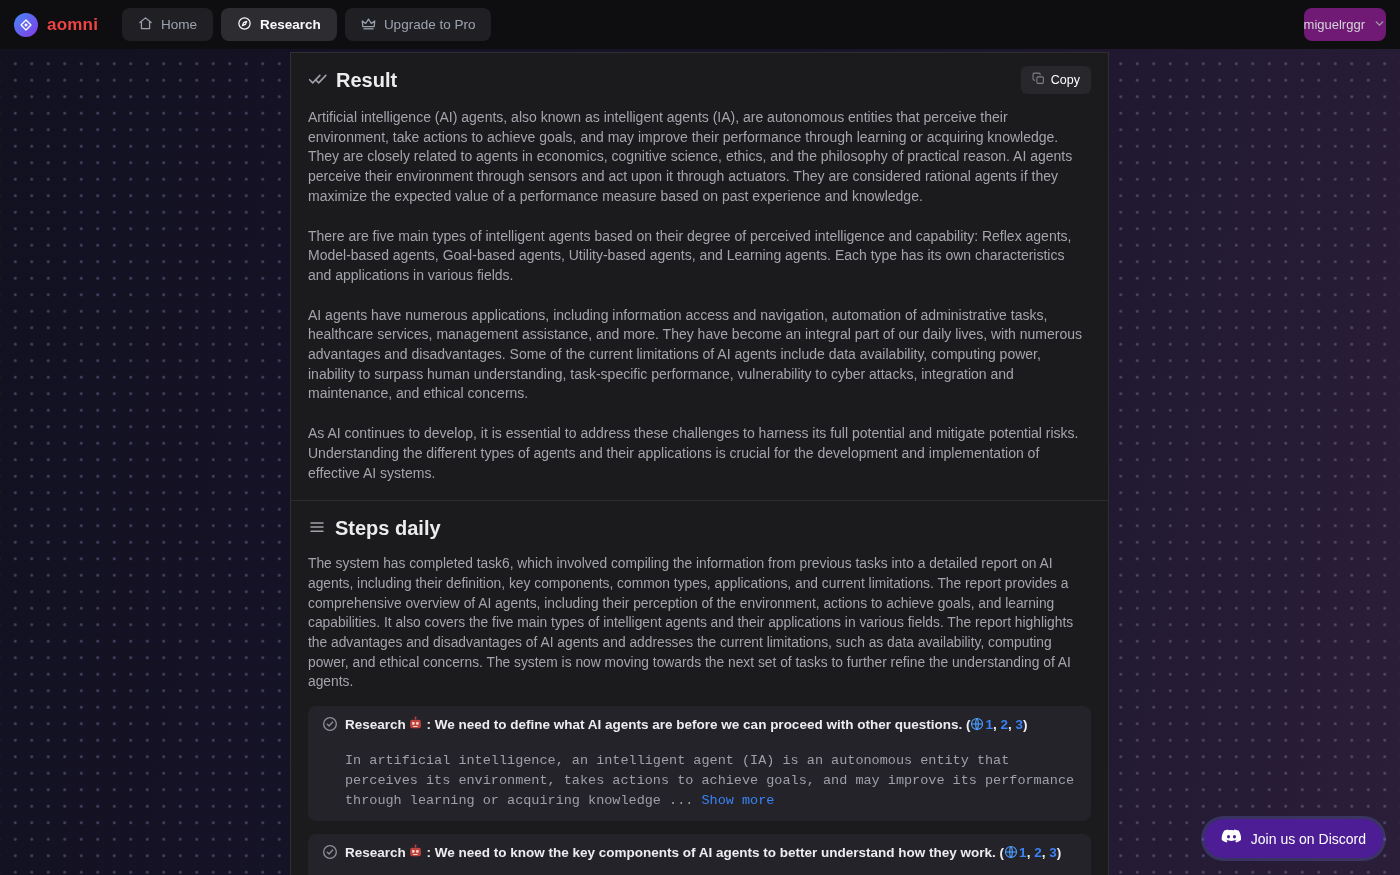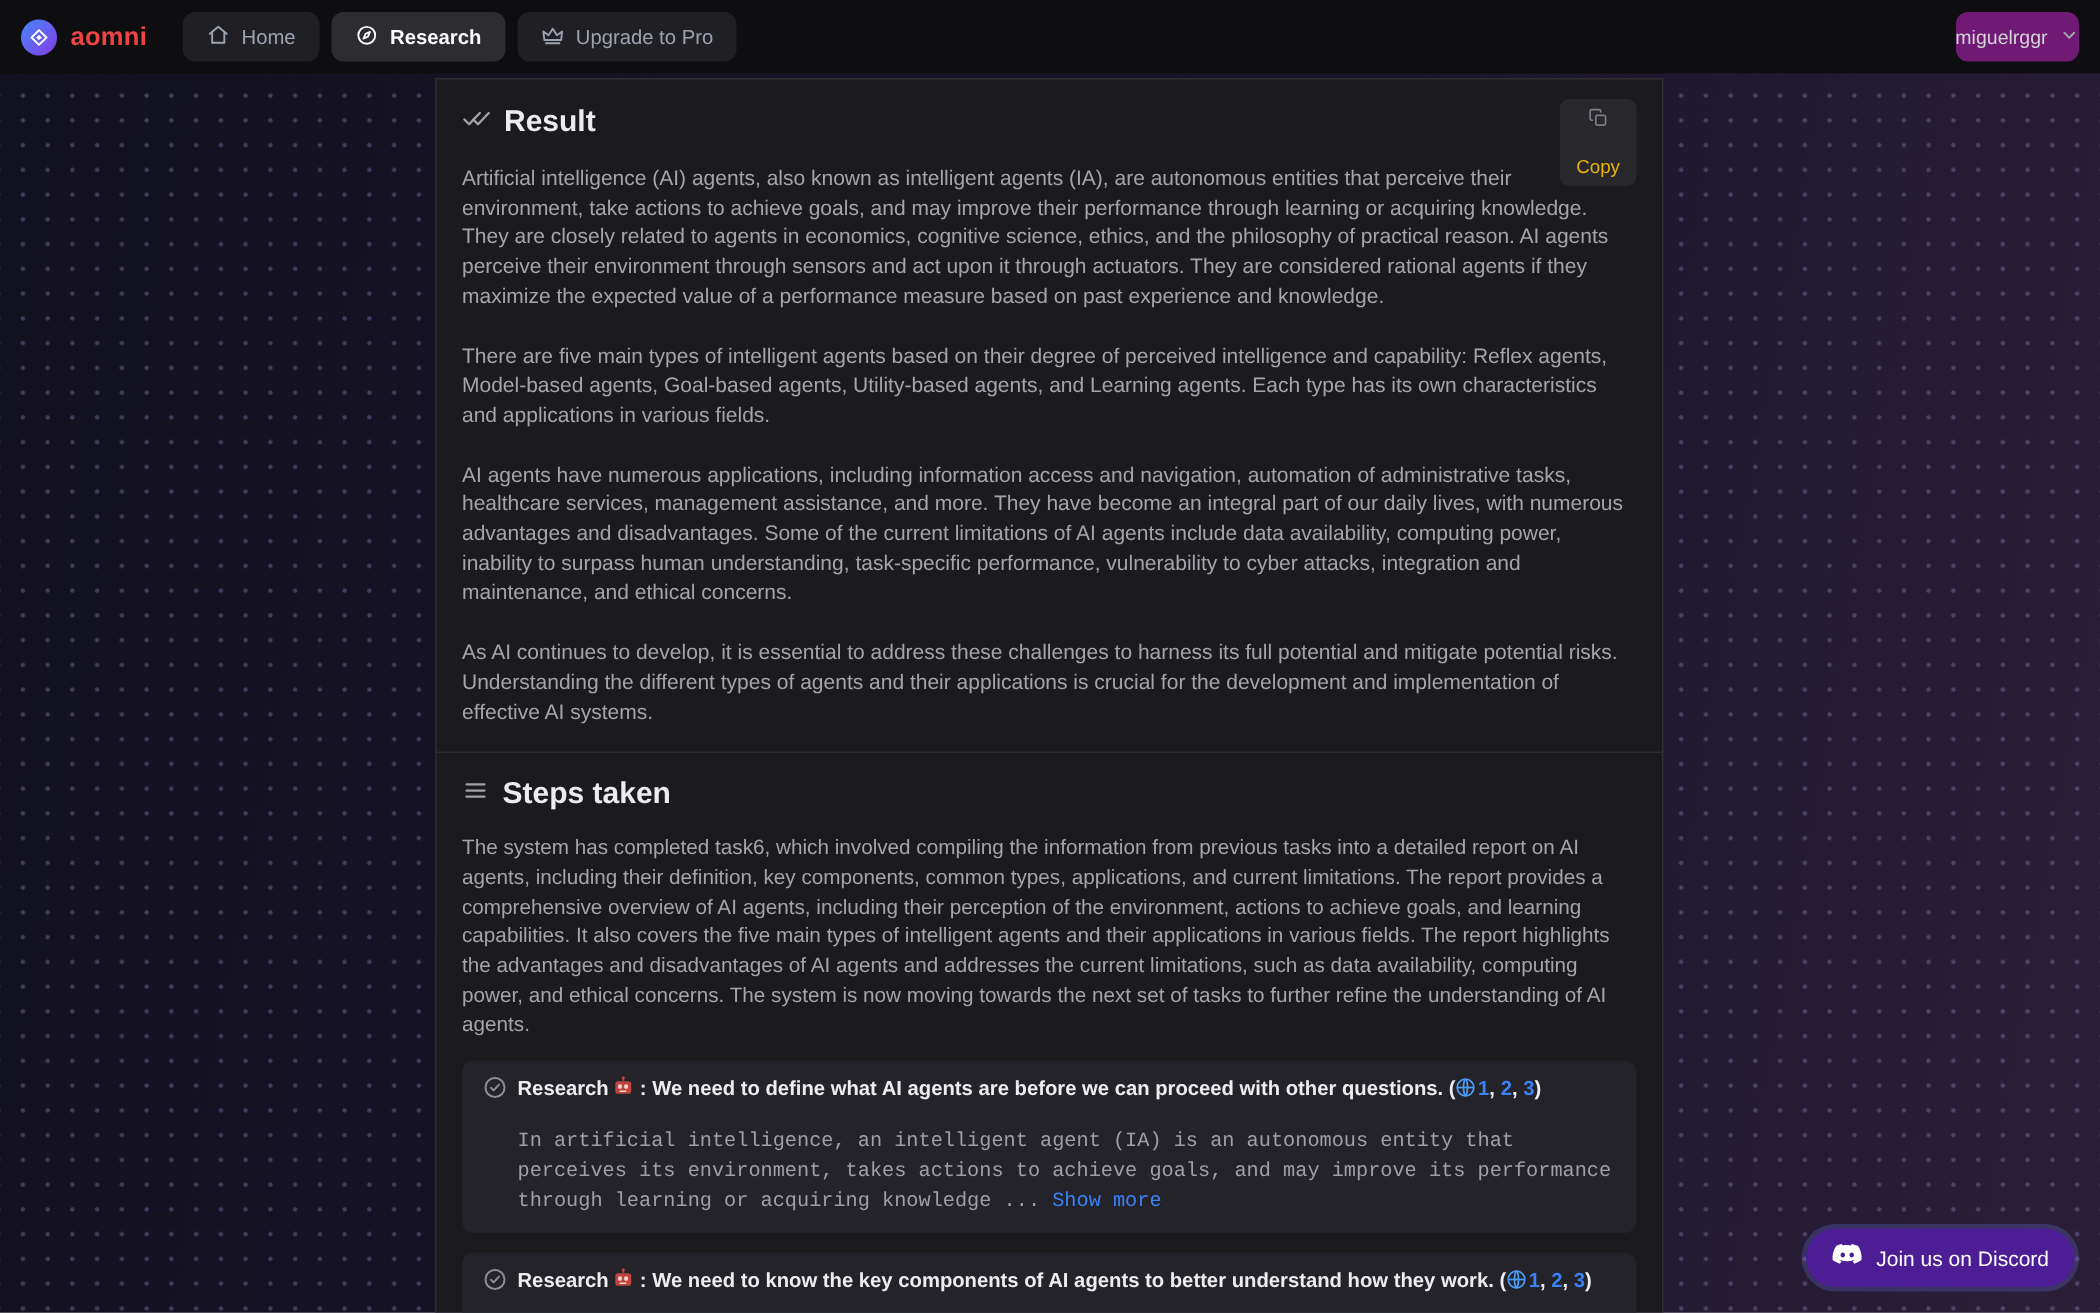--- a/index.html
+++ b/index.html
@@ -64,26 +64,25 @@
     padding: 0 17px;
     z-index: 5;
   }
   .section-header {
     display: flex; align-items: center; gap: 9px;
     padding-top: 16px; position: relative;
   }
   .section-title { margin: 0; font-size: 20px; font-weight: 600; color: #ececef; }
   .copy-btn {
     position: absolute; right: 0; top: 13px;
-    display: flex; align-items: center; gap: 16px;
+    display: flex; align-items: center; gap: 6px;
     background: #28282c; border: none; border-radius: 6px;
     padding: 6px 11px;
-    color: #eab308; font-family: inherit; font-size: 12.5px;
+    color: #ffffff; font-family: inherit; font-size: 12.5px;
     cursor: pointer;
-    flex-direction: column;
   }
   .report-title { margin: 21px 0 0 0; font-size: 17px; font-weight: 400; color: #d6d6da; }
   .para {
     margin: 16px 0 0 0;
     font-size: 14px; line-height: 19.7px; color: #a4a4ac;
   }
   .para + .para { margin-top: 20px; }
   .divider { height: 1px; background: #2c2c31; margin: 17px -17px 0 -17px; }
 
   .steps-summary { margin-top: 14px; font-size: 13.8px; line-height: 19.7px; color: #a4a4ac; }
@@ -197,21 +196,21 @@
   <div class="divider"></div>
 
   <div class="section-header">
     <span>
       <svg width="18" height="18" viewBox="0 0 24 24" fill="none" stroke="#a1a1aa" stroke-width="2" stroke-linecap="round">
           <path d="M4 6.5h16"></path>
           <path d="M4 12h16"></path>
           <path d="M4 17.5h16"></path>
         </svg>
     </span>
-    <h2 class="section-title">Steps taken</h2>
+    <h2 class="section-title">Steps daily</h2>
   </div>
 
   <p class="steps-summary">The system has completed task6, which involved compiling the information from previous tasks into a detailed report on AI agents, including their definition, key components, common types, applications, and current limitations. The report provides a comprehensive overview of AI agents, including their perception of the environment, actions to achieve goals, and learning capabilities. It also covers the five main types of intelligent agents and their applications in various fields. The report highlights the advantages and disadvantages of AI agents and addresses the current limitations, such as data availability, computing power, and ethical concerns. The system is now moving towards the next set of tasks to further refine the understanding of AI agents.</p>
 
   <div id="steps-list">
       <div class="step-card">
         <div class="step-head"><span><svg class="chk" width="16" height="16" viewBox="0 0 24 24" fill="none" stroke="#8e8e96" stroke-width="2" stroke-linecap="round" stroke-linejoin="round">
               <circle cx="12" cy="12" r="9.5"></circle>
               <path d="M8 12.3l2.6 2.6 5.4-5.8"></path>
             </svg></span><span>Research</span><span><svg class="robot" width="15" height="15" viewBox="0 0 24 24">

